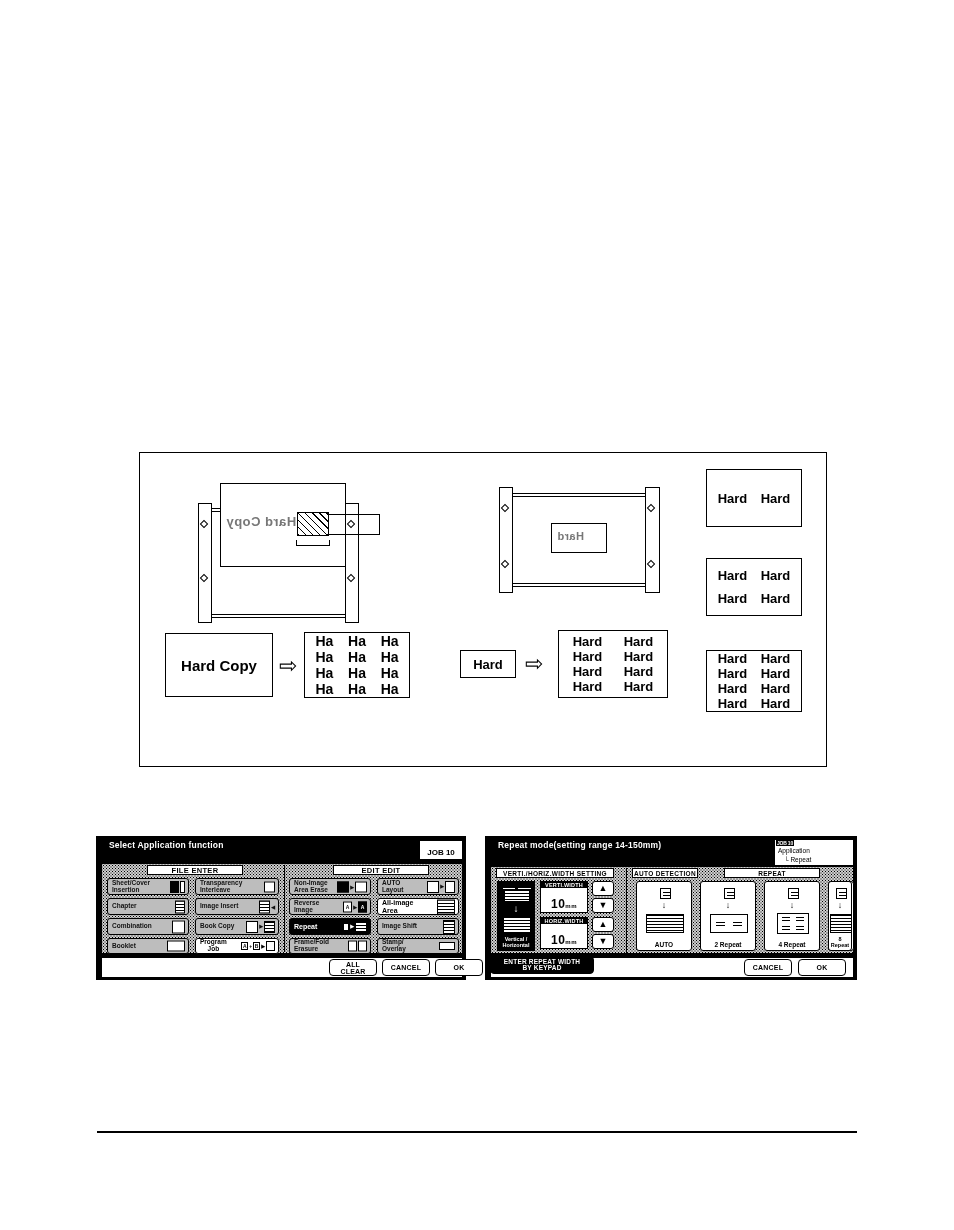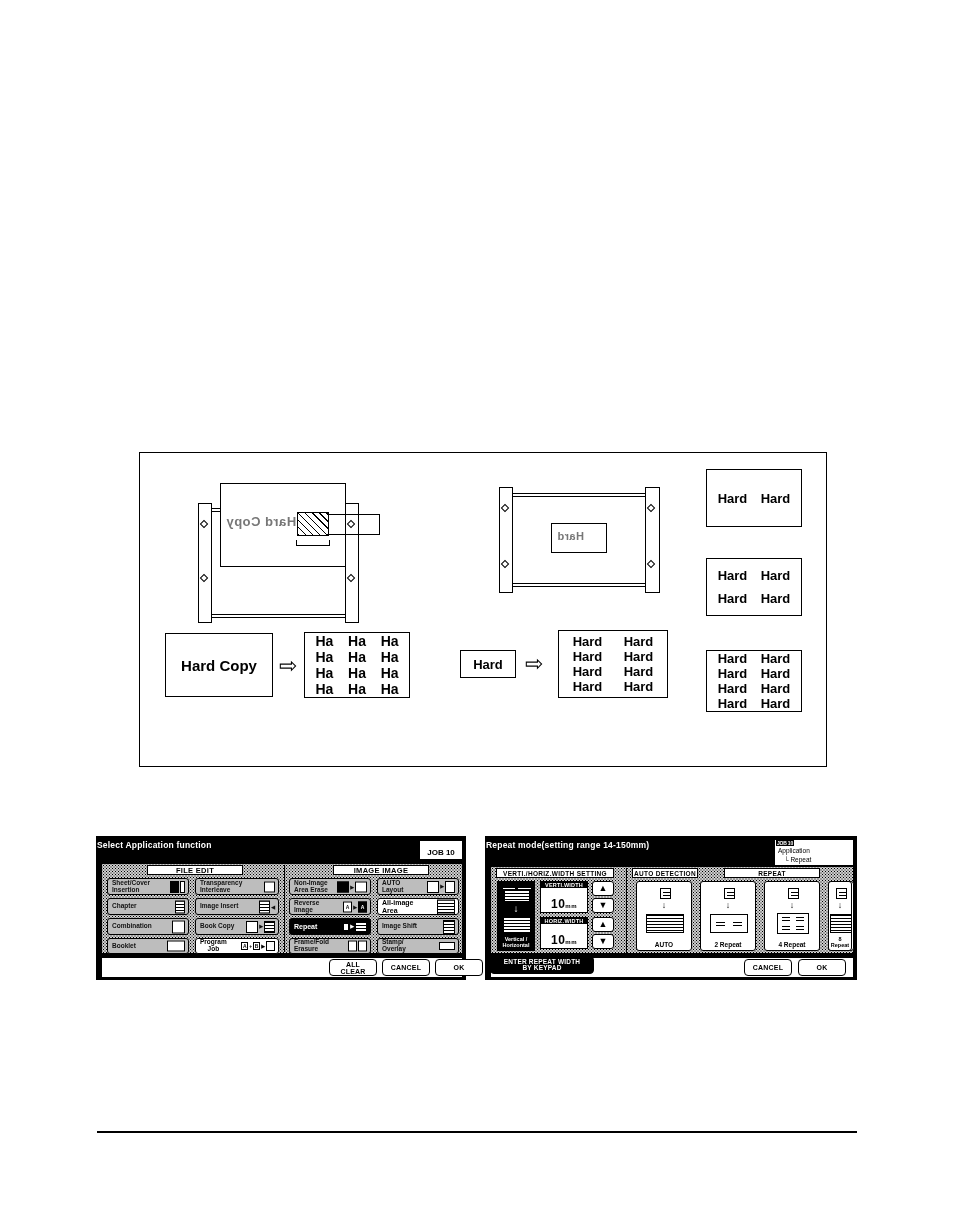--- a/index.html
+++ b/index.html
@@ -50,21 +50,21 @@
     position:absolute;color:#000;font-size:22px;line-height:1;
   }
 
   
   .lcd{
     position:absolute;background:#000;
     border:1px solid #000;box-sizing:border-box;
     font-family:"Liberation Sans", sans-serif;
   }
   .lcd-title{
-    position:absolute;left:0;top:3px;color:#fff;
+    position:absolute;left:12px;top:3px;color:#fff;
     font-size:8.5px;font-weight:bold;letter-spacing:0.2px;
   }
   .jobbadge{
     position:absolute;background:#fff;border:1px solid #000;
     box-sizing:border-box;
   }
   .jobbadge .jnum{
     position:absolute;left:1px;top:0px;font-size:5px;font-weight:bold;
     background:#000;color:#fff;padding:0 1px;letter-spacing:-0.2px;
   }
@@ -310,22 +310,22 @@
   <div class="lcd-title">Select Application function</div>
 
   <div class="jobbadge" style="left:322px;top:3px;width:44px;height:20px;">
     <span class="jnum"></span>
     <span style="position:absolute;left:0;top:7px;width:100%;text-align:center;
                  font-size:8px;font-weight:bold;">JOB 10</span>
   </div>
 
   <div class="body-area" style="top:26px;width:362px;height:91px;"></div>
 
-  <div class="section-hdr" style="left:50px;top:28px;width:96px;height:10px;">FILE EDIT</div>
-  <div class="section-hdr" style="left:236px;top:28px;width:96px;height:10px;">IMAGE IMAGE</div>
+  <div class="section-hdr" style="left:50px;top:28px;width:96px;height:10px;">FILE ENTER</div>
+  <div class="section-hdr" style="left:236px;top:28px;width:96px;height:10px;">EDIT EDIT</div>
   <div style="position:absolute;left:187px;top:28px;width:1px;height:87px;background:#000;"></div>
 
   <div class="btn" style="left:10px;top:41px;width:82px;height:17px;">
     <span class="lbl" style="white-space:pre-line;">Sheet/Cover
 Insertion</span>
     <span class="gfx">
       <span class="mini dk" style="width:9px;height:12px;"></span>
       <span class="mini" style="width:5px;height:12px;"></span>
     </span>
   </div>

